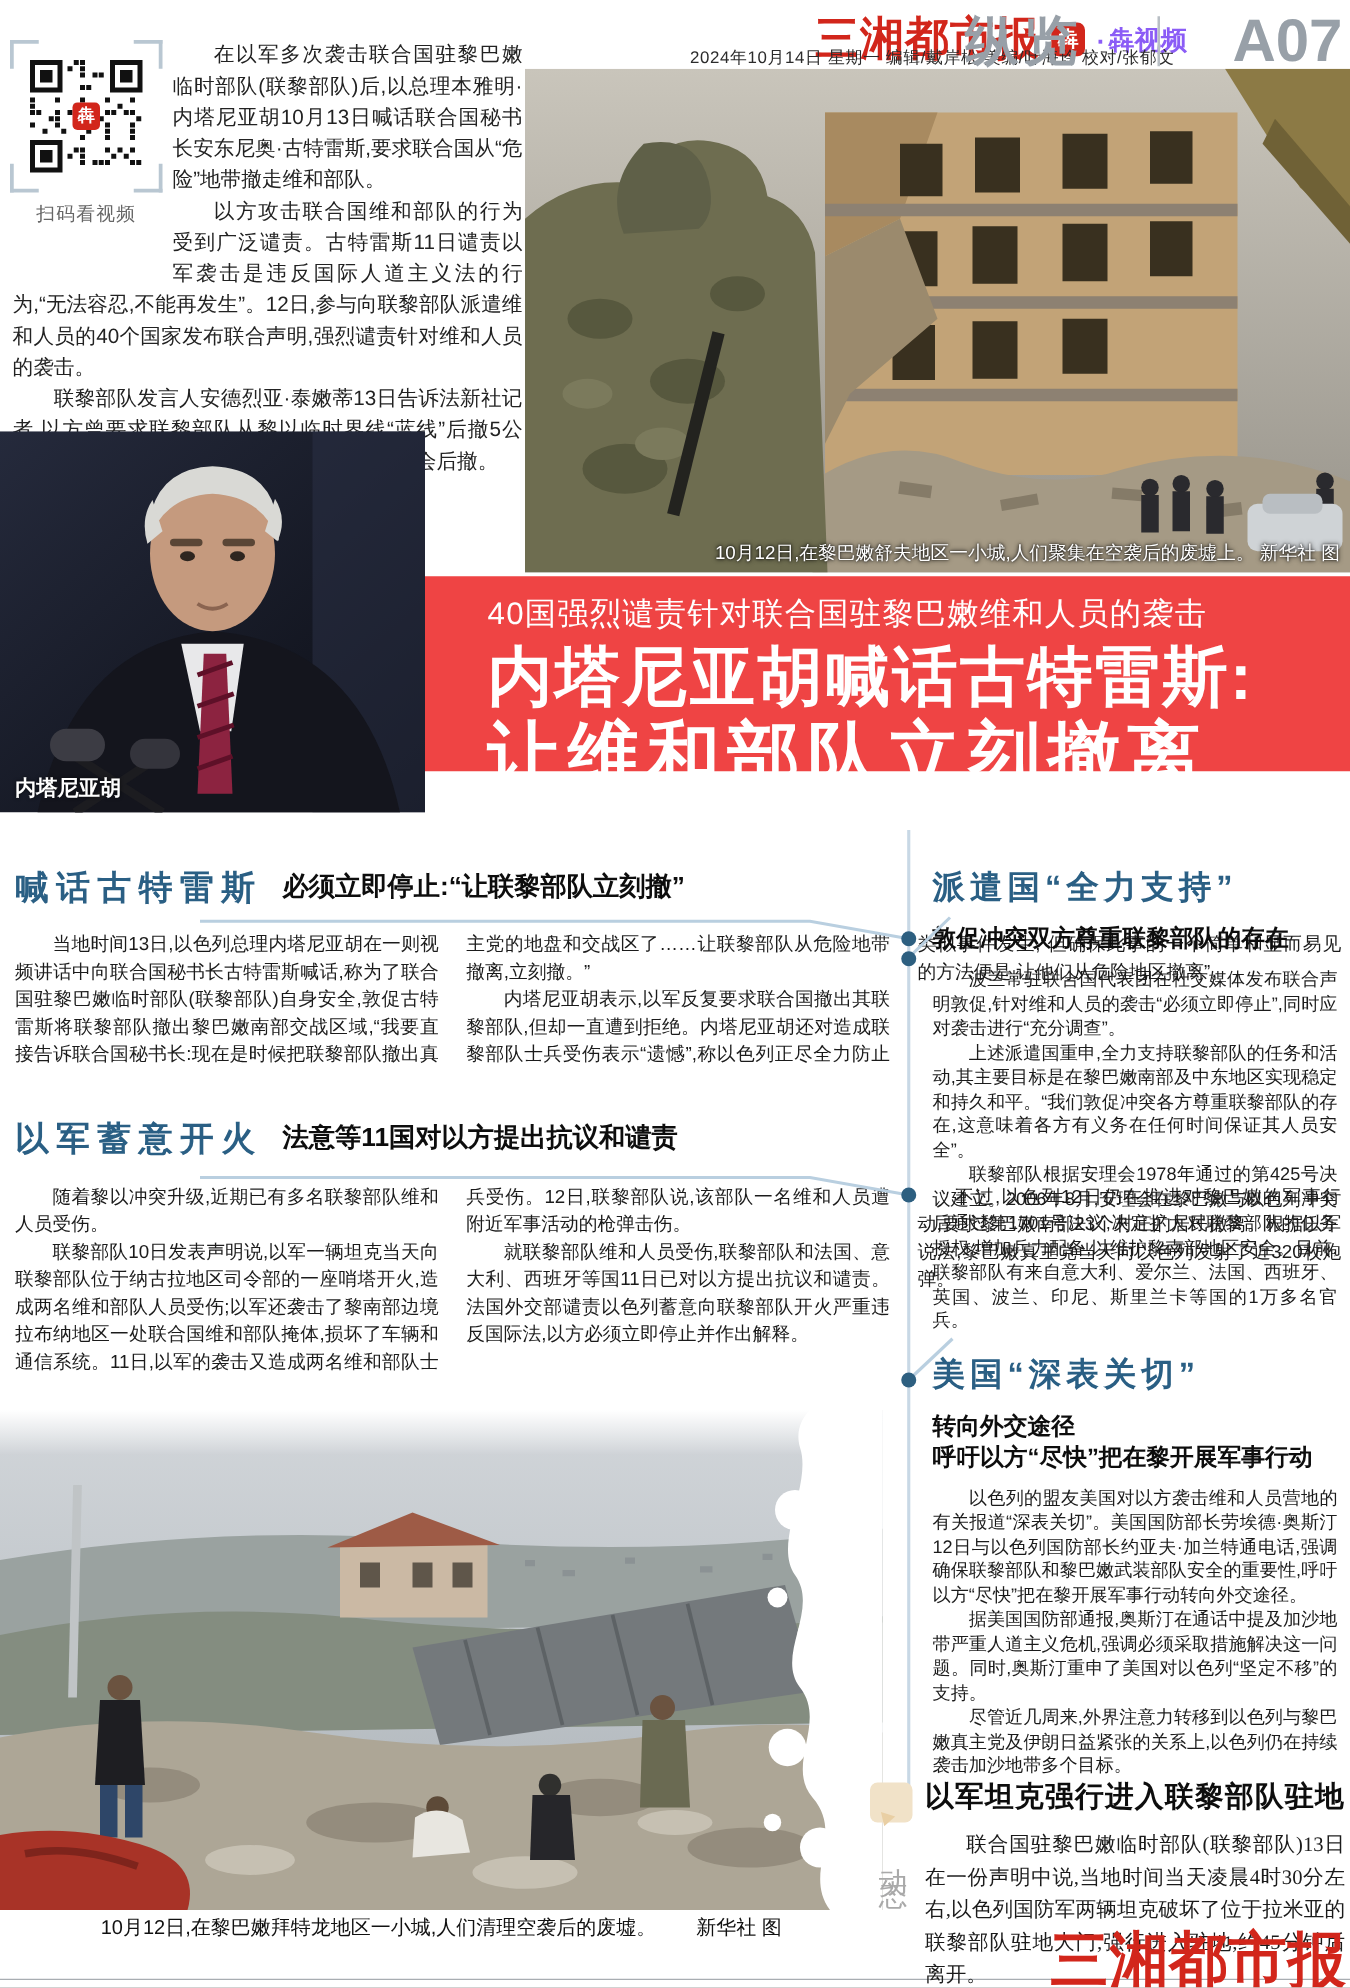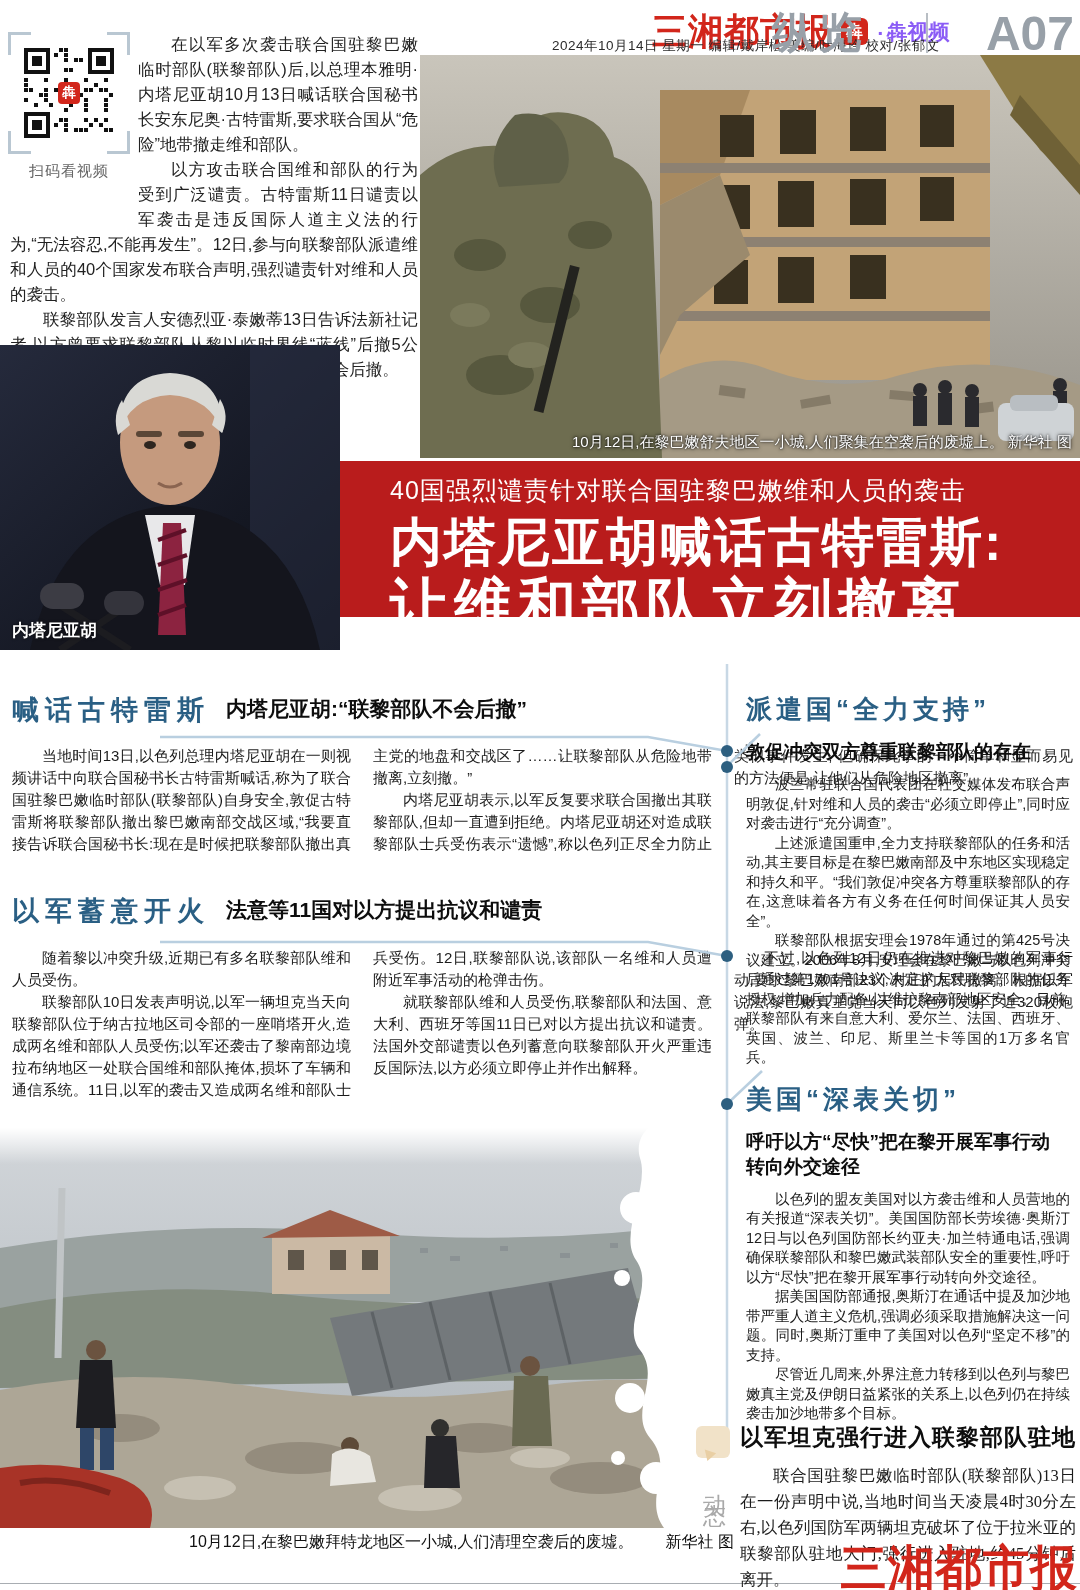--- a/index.html
+++ b/index.html
@@ -38,21 +38,21 @@
 
   
   .main-photo{position:absolute;left:420px;top:55px;width:660px;height:403px;}
   .photo-caption{position:absolute;right:8px;bottom:6px;color:#fff;font-size:15px;
     text-shadow:0 0 4px rgba(0,0,0,.9),0 0 2px rgba(0,0,0,.9);}
   .portrait{position:absolute;left:0;top:345px;width:340px;height:305px;z-index:3;font-weight:bold;}
   .portrait-label{position:absolute;left:12px;bottom:8px;color:#fff;font-size:17px;
     text-shadow:0 0 3px rgba(0,0,0,.8);}
 
   
-  .banner{position:absolute;left:310px;top:461px;width:770px;height:156px;background:#b91c1c;
+  .banner{position:absolute;left:310px;top:461px;width:770px;height:156px;background:#ef4444;
     color:#fff;padding:13px 0 0 80px;box-sizing:border-box;z-index:2;}
   .kicker{font-size:25px;letter-spacing:1px;margin-bottom:7px;}
   .h1{font-size:52px;font-weight:900;letter-spacing:2px;line-height:1.08;}
   .h1b{font-size:58px;letter-spacing:6px;margin-top:4px;}
 
   
   .deco{position:absolute;left:0;top:0;z-index:1;pointer-events:none;}
 
   
   .left-col{position:absolute;left:12px;top:676px;width:700px;}
@@ -68,22 +68,22 @@
 
   .right-col{position:absolute;left:746px;top:676px;width:324px;}
   .r-title{font-size:26px;font-weight:900;color:#2a5f84;letter-spacing:4px;margin-top:16px;}
   .r-sub{font-size:19px;font-weight:700;color:#0d0d0d;margin-top:12px;line-height:25px;}
   .r-body{margin-top:11px;font-size:14.5px;line-height:19.5px;text-align:justify;color:#1b1b1b;}
   .r-body p{margin:0;text-indent:2em;}
   .rt2{margin-top:14px;}
 
   
   .bottom-photo{position:absolute;left:0;top:1128px;width:706px;height:400px;}
-  .bottom-caption{position:absolute;left:0;top:1532px;width:706px;text-align:right;
-    font-size:16px;color:#111;margin-left:28px;}
+  .bottom-caption{position:absolute;left:0;top:1532px;width:706px;text-align:center;
+    font-size:16px;color:#111;}
 
   
   .dyn{position:absolute;left:688px;top:1422px;width:388px;display:flex;z-index:4;}
   .dyn-side{width:52px;flex:none;position:relative;}
   .dyn-bubble{position:absolute;left:8px;top:4px;width:34px;height:32px;background:#f1e2c8;border-radius:6px;}
   .dyn-bubble:after{content:"";position:absolute;left:6px;bottom:-9px;border:6px solid transparent;
     border-top:10px solid #e9cfa4;transform:rotate(18deg);}
   .dyn-label{position:absolute;left:12px;top:54px;writing-mode:vertical-rl;color:#a9a9a9;
     font-size:23px;letter-spacing:9px;}
   .dyn-main{flex:1;}
@@ -339,21 +339,21 @@
       <circle cx="727" cy="751" r="6"></circle>
         <circle cx="727" cy="767" r="6"></circle>
       <circle cx="727" cy="956" r="6"></circle>
         <circle cx="727" cy="1104" r="6"></circle>
     </g>
   </svg>
 
   <div class="left-col">
     <div class="sec-head">
       <span class="sec-title">喊话古特雷斯</span>
-      <span class="sec-sub">内塔尼亚胡:“联黎部队不会后撤”</span>
+      <span class="sec-sub">必须立即停止:“让联黎部队立刻撤”</span>
     </div>
     <div class="two-col b1">
       <p>当地时间13日,以色列总理内塔尼亚胡在一则视频讲话中向联合国秘书长古特雷斯喊话,称为了联合国驻黎巴嫩临时部队(联黎部队)自身安全,敦促古特雷斯将联黎部队撤出黎巴嫩南部交战区域,“我要直接告诉联合国秘书长:现在是时候把联黎部队撤出真主党的地盘和交战区了……让联黎部队从危险地带撤离,立刻撤。”</p>
       <p>内塔尼亚胡表示,以军反复要求联合国撤出其联黎部队,但却一直遭到拒绝。内塔尼亚胡还对造成联黎部队士兵受伤表示“遗憾”,称以色列正尽全力防止类似事件发生,“但确保此事的一个简单和显而易见的方法便是,让他们从危险地区撤离”。</p>
     </div>
 
     <div class="sec-head sh2">
       <span class="sec-title">以军蓄意开火</span>
       <span class="sec-sub">法意等11国对以方提出抗议和谴责</span>
     </div>
@@ -369,22 +369,22 @@
     <div class="r-title">派遣国“全力支持”</div>
     <div class="r-sub">敦促冲突双方尊重联黎部队的存在</div>
     <div class="r-body">
       <p>波兰常驻联合国代表团在社交媒体发布联合声明敦促,针对维和人员的袭击“必须立即停止”,同时应对袭击进行“充分调查”。</p>
       <p>上述派遣国重申,全力支持联黎部队的任务和活动,其主要目标是在黎巴嫩南部及中东地区实现稳定和持久和平。“我们敦促冲突各方尊重联黎部队的存在,这意味着各方有义务在任何时间保证其人员安全”。</p>
       <p>联黎部队根据安理会1978年通过的第425号决议建立。2006年8月,安理会在黎巴嫩与以色列冲突后通过第1701号决议,决定扩大对联黎部队的任务授权,增加兵力配备,以维护黎南部地区安全。目前,联黎部队有来自意大利、爱尔兰、法国、西班牙、英国、波兰、印尼、斯里兰卡等国的1万多名官兵。</p>
     </div>
 
     <div class="r-title rt2">美国“深表关切”</div>
     <div class="r-sub">
+      <div>转向外交途径</div>
       <div>呼吁以方“尽快”把在黎开展军事行动</div>
-      <div>转向外交途径</div>
     </div>
     <div class="r-body">
       <p>以色列的盟友美国对以方袭击维和人员营地的有关报道“深表关切”。美国国防部长劳埃德·奥斯汀12日与以色列国防部长约亚夫·加兰特通电话,强调确保联黎部队和黎巴嫩武装部队安全的重要性,呼吁以方“尽快”把在黎开展军事行动转向外交途径。</p>
       <p>据美国国防部通报,奥斯汀在通话中提及加沙地带严重人道主义危机,强调必须采取措施解决这一问题。同时,奥斯汀重申了美国对以色列“坚定不移”的支持。</p>
       <p>尽管近几周来,外界注意力转移到以色列与黎巴嫩真主党及伊朗日益紧张的关系上,以色列仍在持续袭击加沙地带多个目标。</p>
     </div>
   </div>
 
   <div class="bottom-photo">
     <svg width="706" height="400" viewBox="0 0 706 400">

